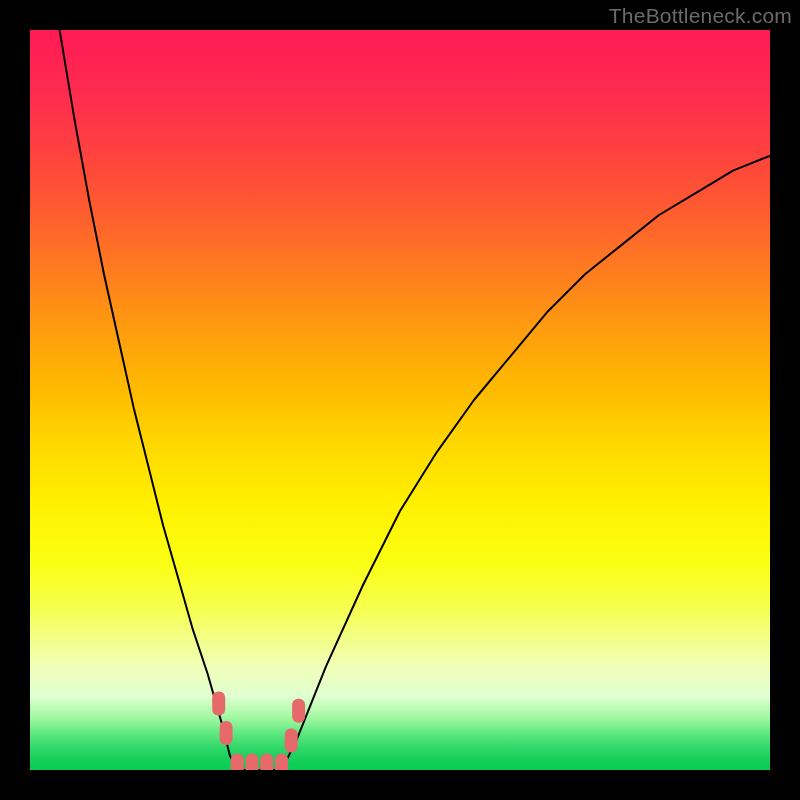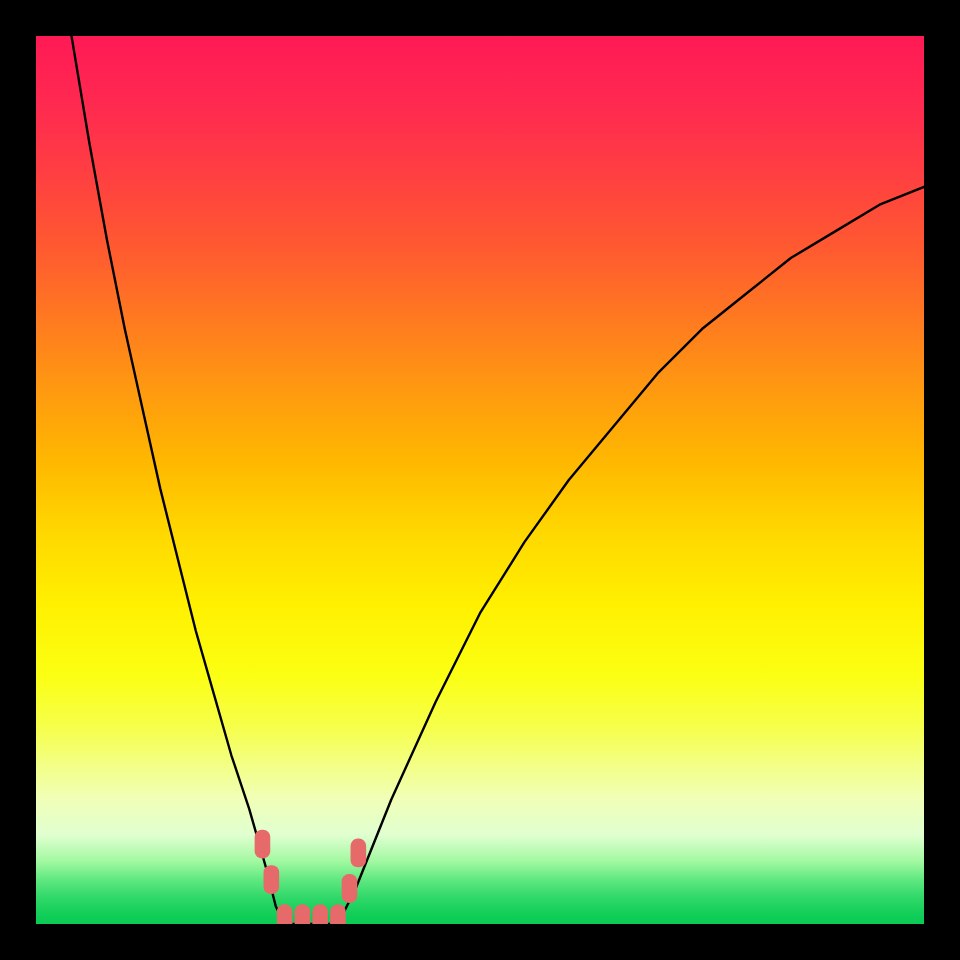--- a/index.html
+++ b/index.html
@@ -59,20 +59,21 @@
     font-family: Arial, Helvetica, sans-serif;
     font-size: 21px;
     font-weight: 400;
     letter-spacing: 0.2px;
   }
 </style>
 </head>
 <body>
 
 <div class="chart-container">
+  <div class="watermark">TheBottleneck.com</div>
   <div class="plot-area">
     <svg class="curve" viewBox="0 0 740 740" preserveAspectRatio="none">
       <g id="curve-group">
           <path d="M 29.60 0.00 L 44.40 88.80 L 59.20 170.20 L 74.00 244.20 L 88.80 310.80 L 103.60 377.40 L 118.40 436.60 L 133.20 495.80 L 148.00 547.60 L 162.80 599.40 L 177.60 643.80 L 192.40 695.60 L 199.80 725.20 L 207.20 740.00 L 207.20 740.00 L 214.60 740.00 L 222.00 740.00 L 229.40 740.00 L 236.80 740.00 L 244.20 740.00 L 251.60 740.00 L 251.60 740.00 L 266.40 710.40 L 296.00 636.40 L 333.00 555.00 L 370.00 481.00 L 407.00 421.80 L 444.00 370.00 L 481.00 325.60 L 518.00 281.20 L 555.00 244.20 L 592.00 214.60 L 629.00 185.00 L 666.00 162.80 L 703.00 140.60 L 740.00 125.80 " fill="none" stroke="#000000" stroke-width="2" stroke-linecap="round" stroke-linejoin="round"></path>
         </g>
       <g id="marker-group">
           <rect x="182.20" y="661.40" width="13" height="24" rx="6" ry="6" fill="#e76a6a" stroke="#d85a5a" stroke-width="0"></rect>
           <rect x="189.60" y="691.00" width="13" height="24" rx="6" ry="6" fill="#e76a6a" stroke="#d85a5a" stroke-width="0"></rect>
           <rect x="200.70" y="723.56" width="13" height="24" rx="6" ry="6" fill="#e76a6a" stroke="#d85a5a" stroke-width="0"></rect>
           <rect x="215.50" y="723.56" width="13" height="24" rx="6" ry="6" fill="#e76a6a" stroke="#d85a5a" stroke-width="0"></rect>

